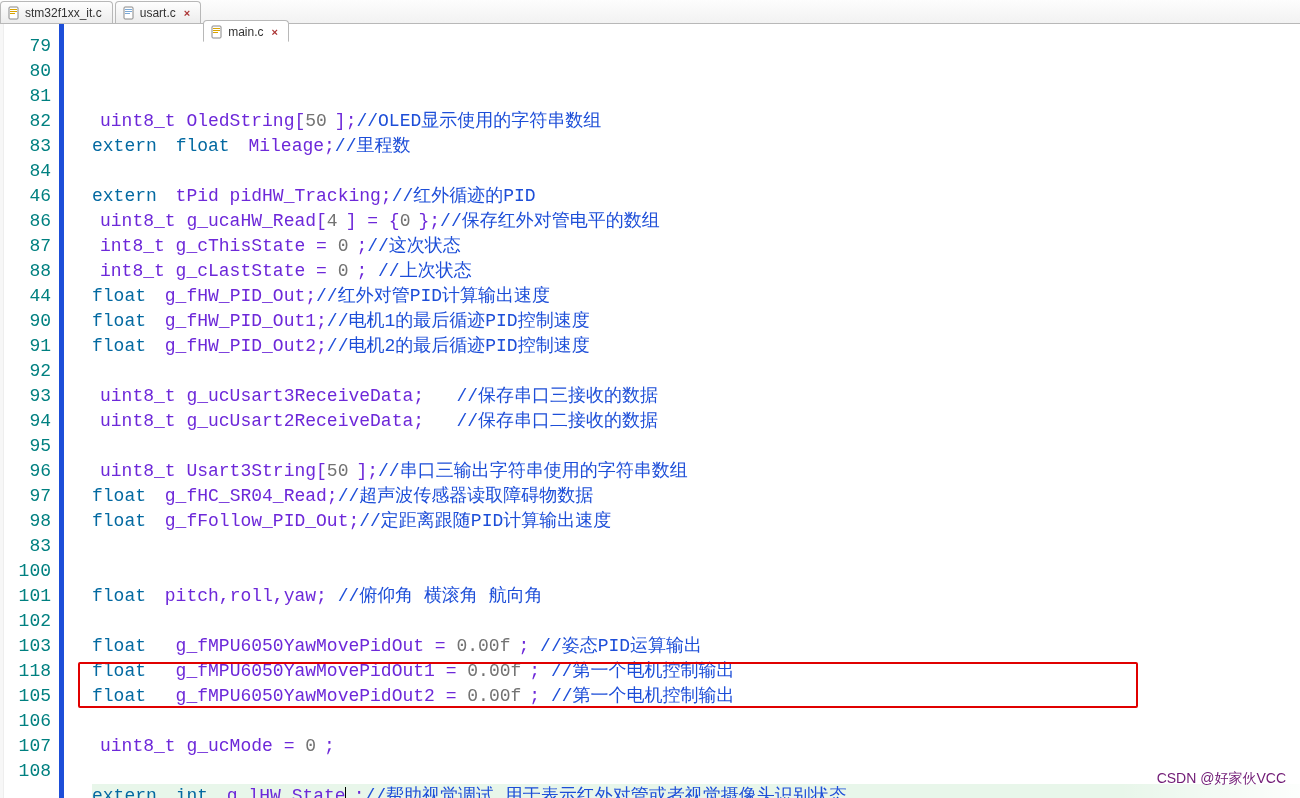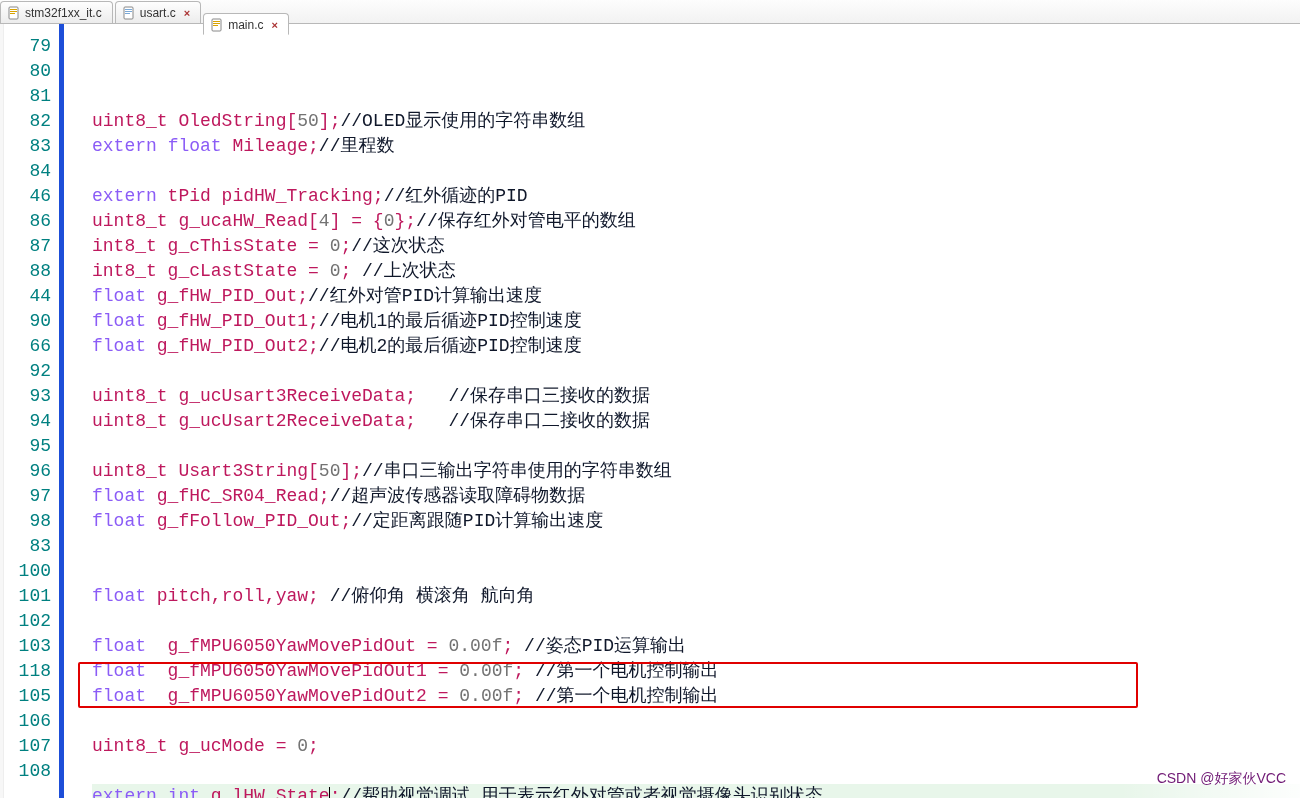--- a/index.html
+++ b/index.html
@@ -32,21 +32,21 @@
     border-bottom: none;
     border-radius: 4px 4px 0 0;
     background: linear-gradient(#fefefe,#ececec);
     height: 22px;
     cursor: pointer;
   }
   .tab.active {
     background: #fff;
     border-bottom: 1px solid #fff;
     position: relative;
-    top: 12px;
+    top: 19px;
   }
   .tab .icon { width: 14px; height: 14px; display:inline-flex; align-items:center; justify-content:center; }
   .tab .x { color:#a33; font-weight:bold; margin-left:4px; font-size:11px; }
   .editor {
     display: flex;
     height: calc(798px - 24px);
     background:#fff;
   }
   .margin-strip { width:4px; background:#f7f7f7; border-right:1px solid #eee;}
   .gutter {
@@ -65,24 +65,24 @@
   .code {
     flex: 1;
     padding-top: 10px;
     padding-left: 28px;
     white-space: pre;
     font-size: 18px;
     line-height: 25px;
     position: relative;
   }
   .code .line { height:25px; }
-  .kw { color: #8b5cf6; }
+  .kw { color: #0369a1; }
   .num { color: #737373; }
-  .cm { color: #0f172a; }
-  .id { color: #be185d; }
+  .cm { color: #1d4ed8; }
+  .id { color: #6d28d9; margin-left: 8px; }
   .hlline { background: #e8f6ea; }
   .redbox {
     position:absolute;
     border: 2px solid #e00000;
     left: 78px;
     width: 1060px;
     top: calc(10px + 25px*26 + 2px);
     height: 46px;
     pointer-events:none;
     border-radius:2px;
@@ -159,21 +159,21 @@
       <div>81</div>
       <div>82</div>
       <div>83</div>
       <div>84</div>
       <div>46</div>
       <div>86</div>
       <div>87</div>
       <div>88</div>
       <div>44</div>
       <div>90</div>
-      <div>66</div>
+      <div>91</div>
       <div>92</div>
       <div>93</div>
       <div>94</div>
       <div>95</div>
       <div>96</div>
       <div>97</div>
       <div>98</div>
       <div>83</div>
       <div>100</div>
       <div>101</div>

